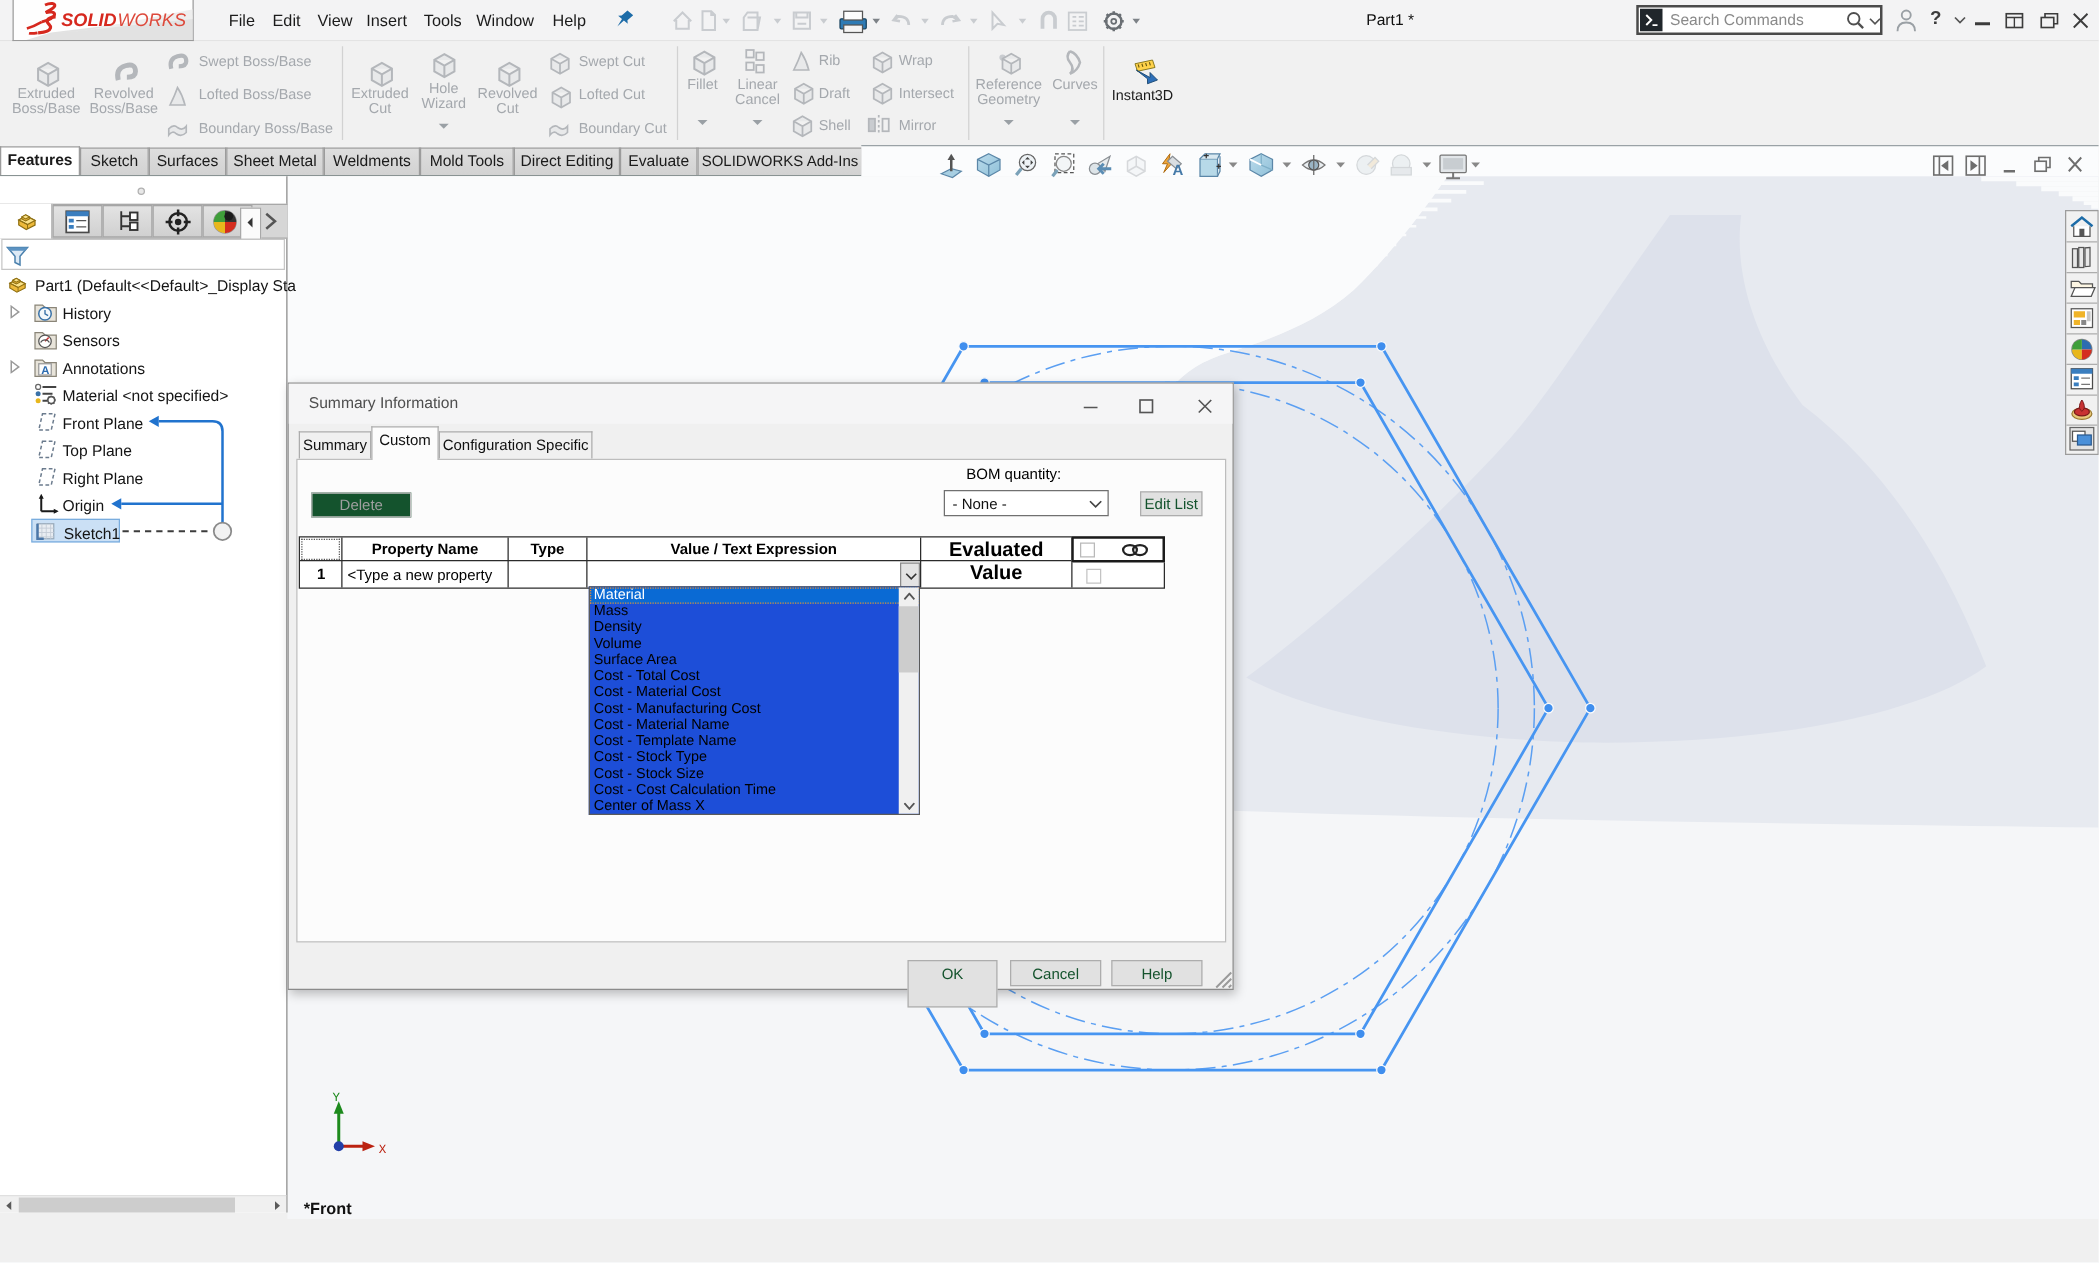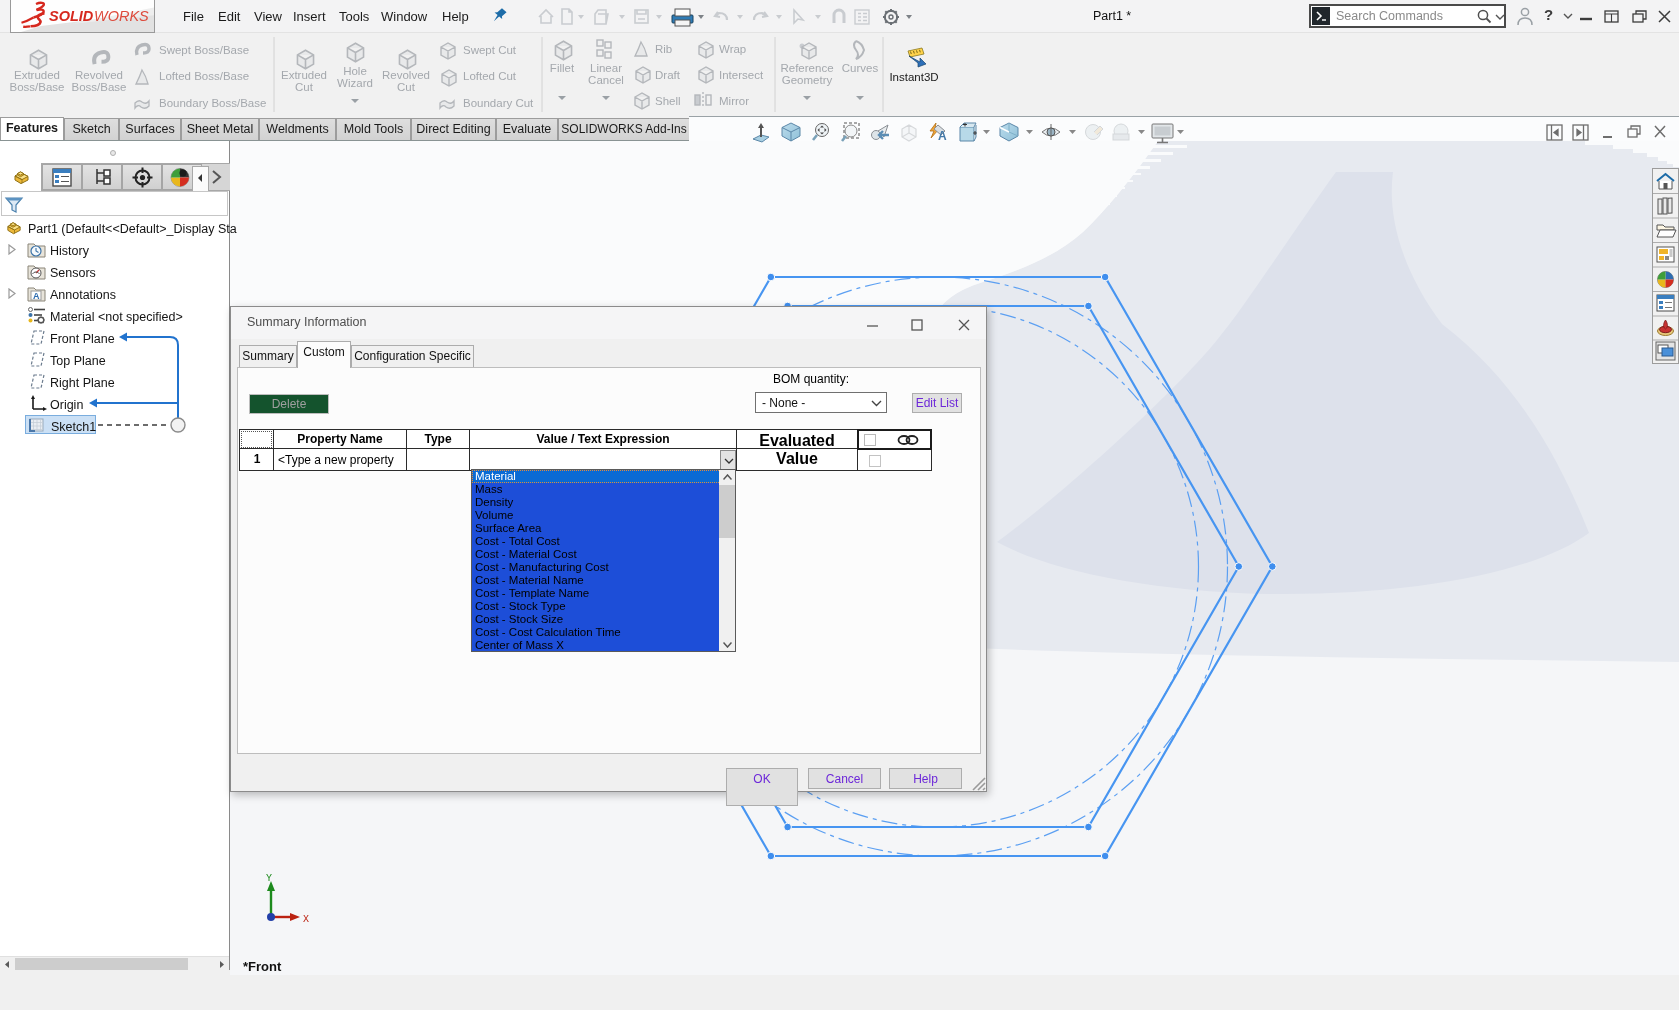--- a/index.html
+++ b/index.html
@@ -31,21 +31,21 @@
 .ptab { position:absolute; top:23px; width:40px; height:26px; background:linear-gradient(#e3e3e3,#d0d0d0); border:1px solid #a5a5a5; }
 .treerow { position:absolute; left:0; width:230px; height:22px; font-size:12.5px; color:#141414; }
 .treetxt { position:absolute; left:50px; top:4px; white-space:nowrap; }
 
 
 #viewport { left:230px; top:141px; width:1449px; height:834px; background:#f6f7f9; overflow:hidden; }
 
 
 #dialog { left:230px; top:306px; width:757px; height:486px; background:#f0f0f0; border:1px solid #8b8b8b; box-shadow:2px 3px 8px rgba(0,0,0,0.25); z-index:10; }
 .dtab { position:absolute; height:22px; background:#f0f0f0; border:1px solid #acacac; font-size:12px; color:#111; text-align:center; line-height:21px; }
-.btn { position:absolute; background:#e1e1e1; border:1px solid #adadad; font-size:12px; color:#6d28d9; text-align:center; }
+.btn { position:absolute; background:#e1e1e1; border:1px solid #adadad; font-size:12px; color:#14532d; text-align:center; }
 .litem { height:13px; line-height:13px; font-size:11.5px; padding-left:3px; color:#000; white-space:nowrap; }
 
 
 #bottomtabs { left:0; top:975px; width:1679px; height:17px; background:#d8d8d8; border-top:1px solid #a9a9a9; }
 .btab { position:absolute; top:0; height:17px; background:#d8d8d8; border-right:1px solid #ababab; font-size:12px; color:#1b1b1b; text-align:center; line-height:16px; }
 #statusbar { left:0; top:992px; width:1679px; height:18px; background:#f0f0f1; border-top:1px solid #d9d9d9; font-size:12px; color:#1a1a1a; }
 </style>
 </head>
 <body>
 <div id="page">

